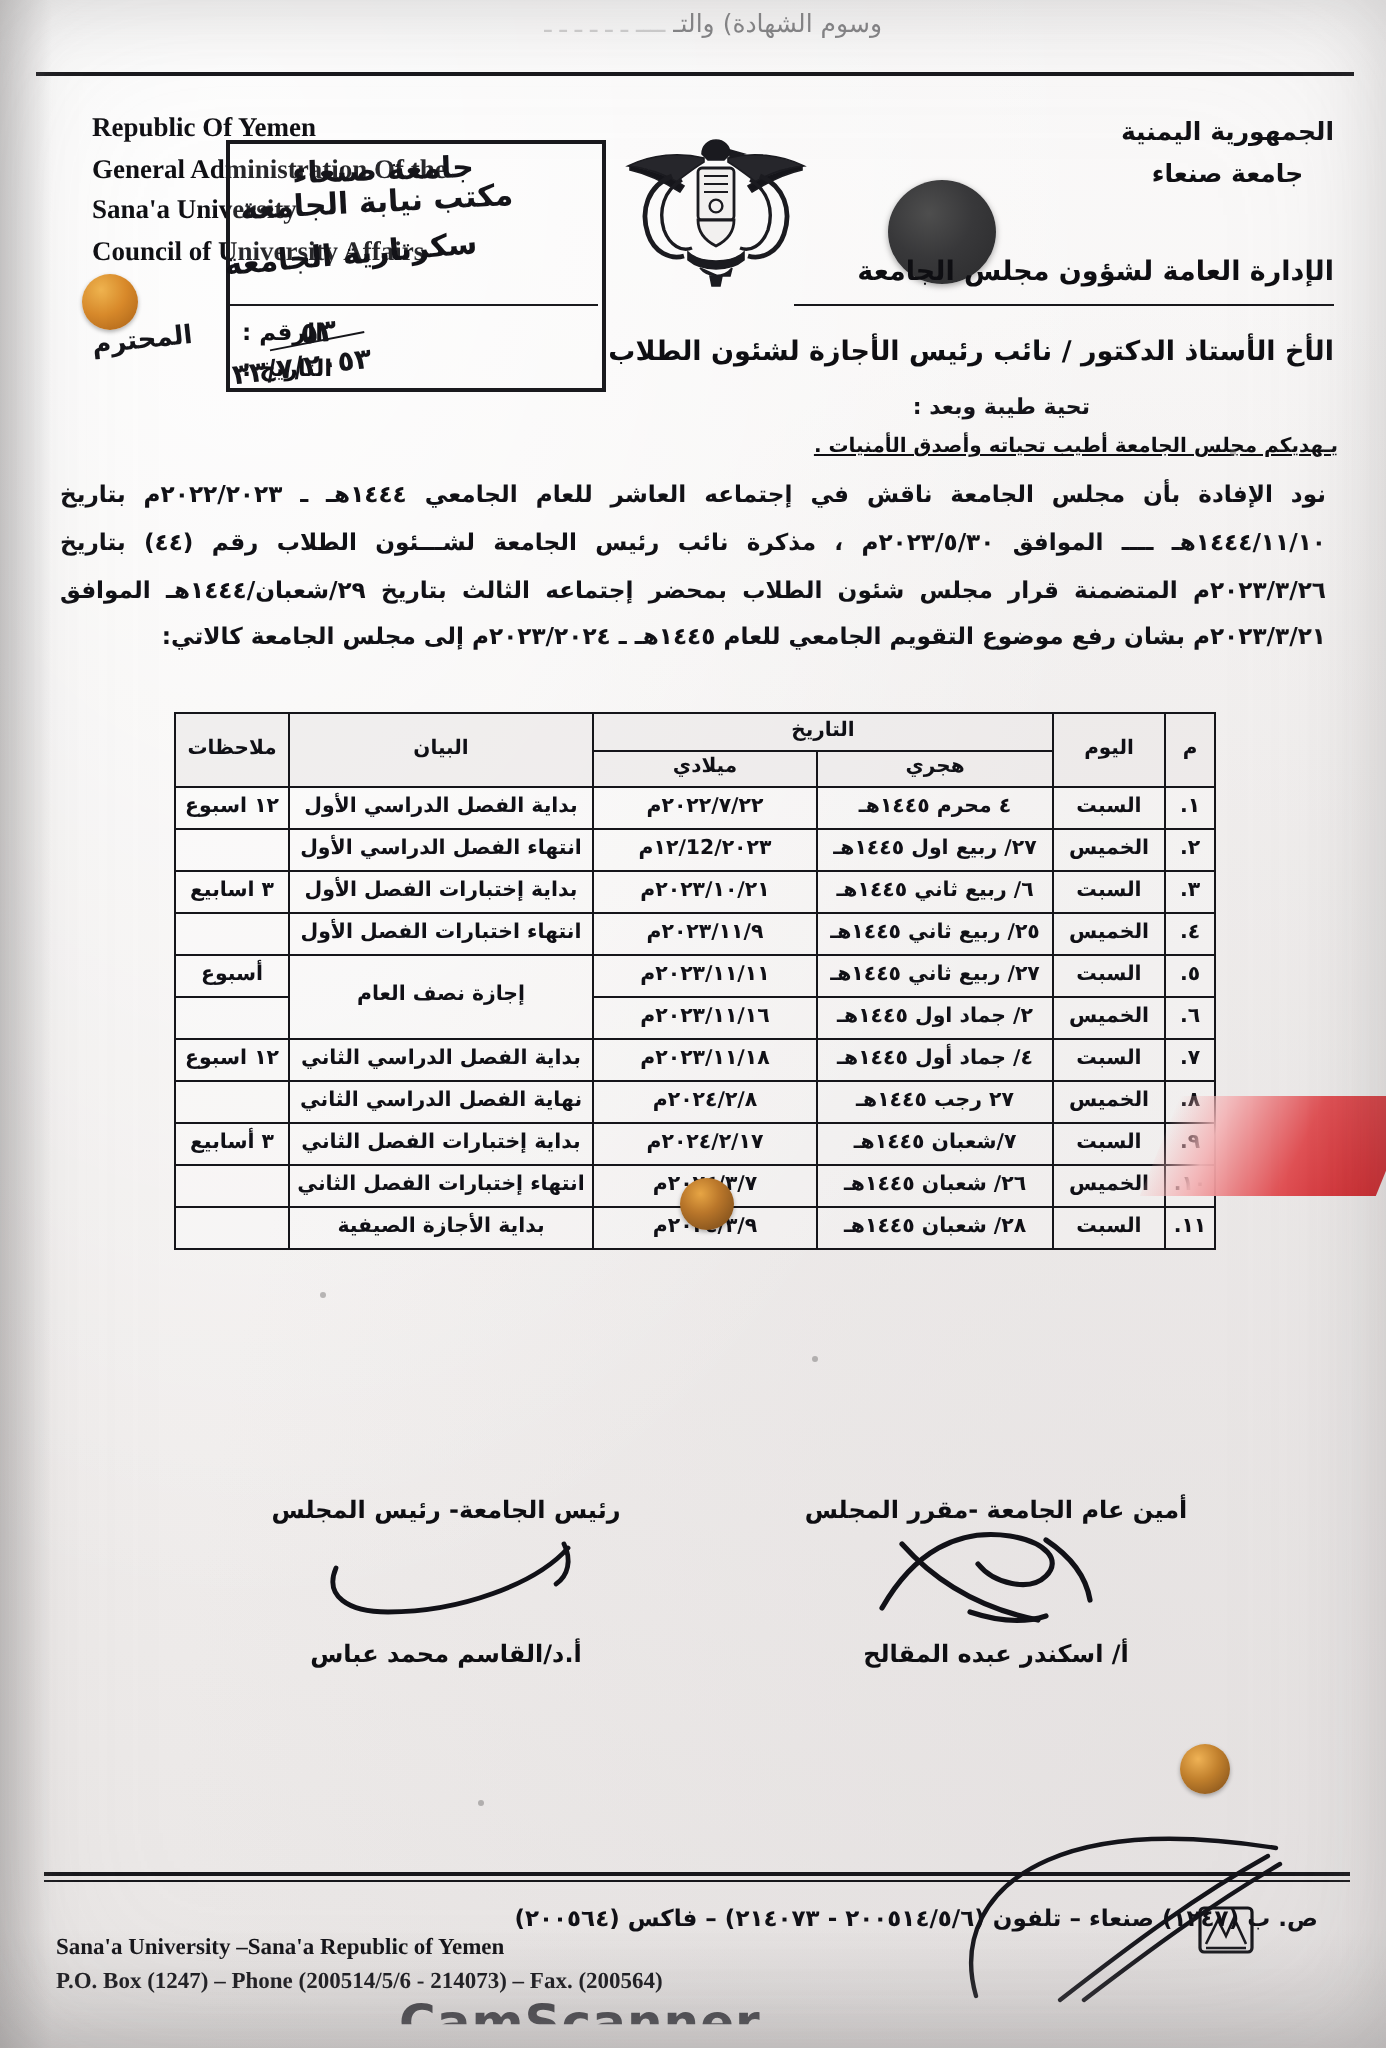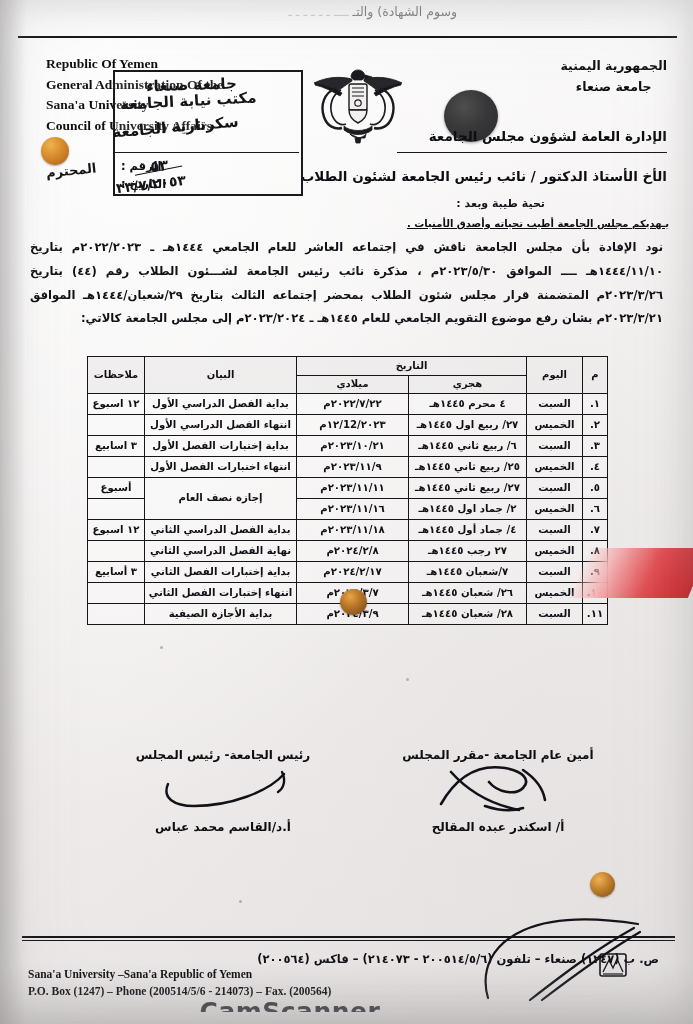--- a/index.html
+++ b/index.html
@@ -45,21 +45,21 @@
     position: absolute;
     left: 0; bottom: 0;
     width: 100%; height: 60px;
     background: linear-gradient(0deg, rgba(150,146,146,0.28), rgba(255,255,255,0));
     pointer-events: none;
   }
 
   
   .bleed-top {
     position: absolute;
-    top: 4px; right: 236px;
+    top: 4px; right: 252px;
     font-size: 12.5px;
     letter-spacing: 1px;
     color: #3a3a3e;
     opacity: 0.62;
     filter: blur(0.35px);
     white-space: nowrap;
     direction: rtl;
   }
   .bleed-top .faded { opacity: 0.35; letter-spacing: 3px; }
 
@@ -498,21 +498,21 @@
         </g>
       </svg>
     </div>
 
     <div class="dark-blob"></div>
   </div>
 
   <div class="addressee admin-line">الإدارة العامة لشؤون مجلس الجامعة</div>
   <div class="admin-underline"></div>
 
-  <div class="addressee" style="top:168px;">الأخ الأستاذ الدكتور / نائب رئيس الجامعة لشئون الطلاب</div>
+  <div class="addressee" style="top:168px;">الأخ الأستاذ الدكتور / نائب رئيس الأجازة لشئون الطلاب</div>
   <div class="greeting">تحية طيبة وبعد :</div>
 
   <div class="ref-box"></div>
   <div class="ref-inner-line"></div>
   <div class="ref-labels">
     <div>الرقم :</div>
     <div>التاريخ :</div>
   </div>
   <div class="hand num">٥٣</div>
   <div class="hand date">٣٣/٧/٢٠٥٣</div>

